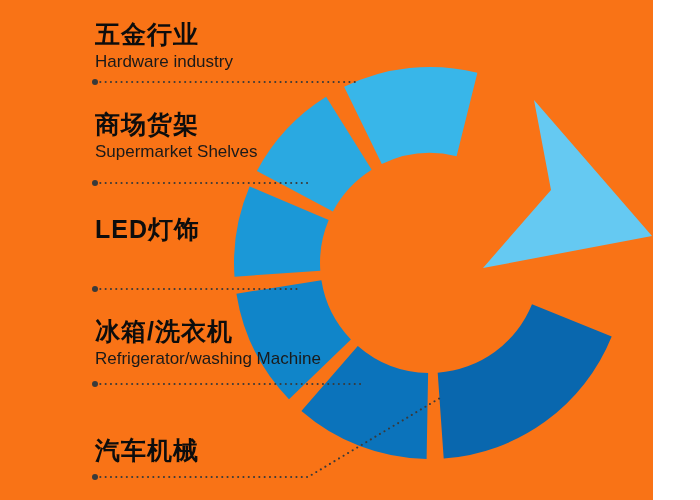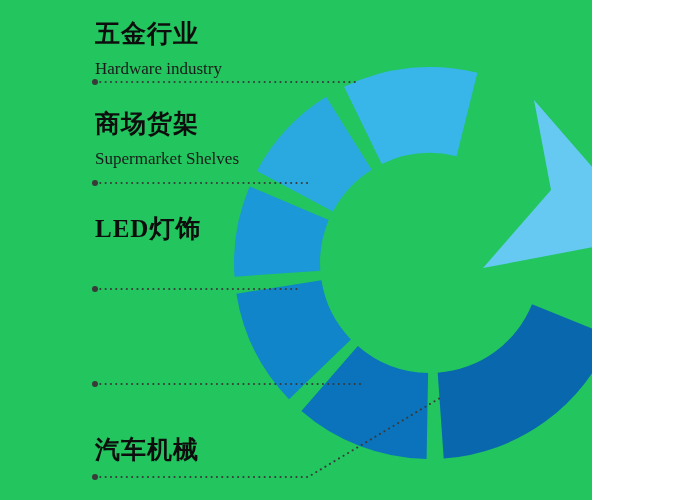--- a/index.html
+++ b/index.html
@@ -1,35 +1,35 @@
 <!DOCTYPE html>
 <html><head>
 <meta charset="utf-8">
 <style>
   html,body{margin:0;padding:0;background:#ffffff;}
   .stage{
     position:relative;
-    width:592px;height:500px;
-    background:#22c55e;
+    width:653px;height:500px;
+    background:#f97316;
     overflow:hidden;
-    font-family:Liberation Serif, serif;
+    font-family:Liberation Sans, sans-serif;
   }
   .diagram-svg{position:absolute;left:0;top:0;}
   .label{position:absolute;left:95px;color:#111;}
   .label .zh{
     font-size:25px;
     font-weight:700;
     letter-spacing:1px;
     line-height:1.15;
     color:#0d0d0d;
   }
   .label .en{
     font-size:17px;
     font-weight:400;
-    margin-top:10px;
+    margin-top:3px;
     color:#1a1a1a;
   }
 </style>
 </head>
 <body>
 
 <div class="stage">
 
   <svg id="diagram-svg" class="diagram-svg" width="700" height="500" viewBox="0 0 700 500">
       <path d="M 256.9 171.0 A 196 196 0 0 1 326.1 96.8 L 371.7 169.7 A 110 110 0 0 0 332.9 211.4 Z" fill="#2aa9e1"></path>
@@ -58,18 +58,22 @@
 
   <div class="label" style="top:110px">
     <div class="zh">商场货架</div>
     <div class="en">Supermarket Shelves</div>
   </div>
 
   <div class="label" style="top:215px">
     <div class="zh">LED灯饰</div>
   </div>
 
+  <div class="label" style="top:317px">
+    <div class="zh">冰箱/洗衣机</div>
+    <div class="en">Refrigerator/washing Machine</div>
+  </div>
 
   <div class="label" style="top:436px">
     <div class="zh">汽车机械</div>
   </div>
 
 </div>
 
 </body></html>

